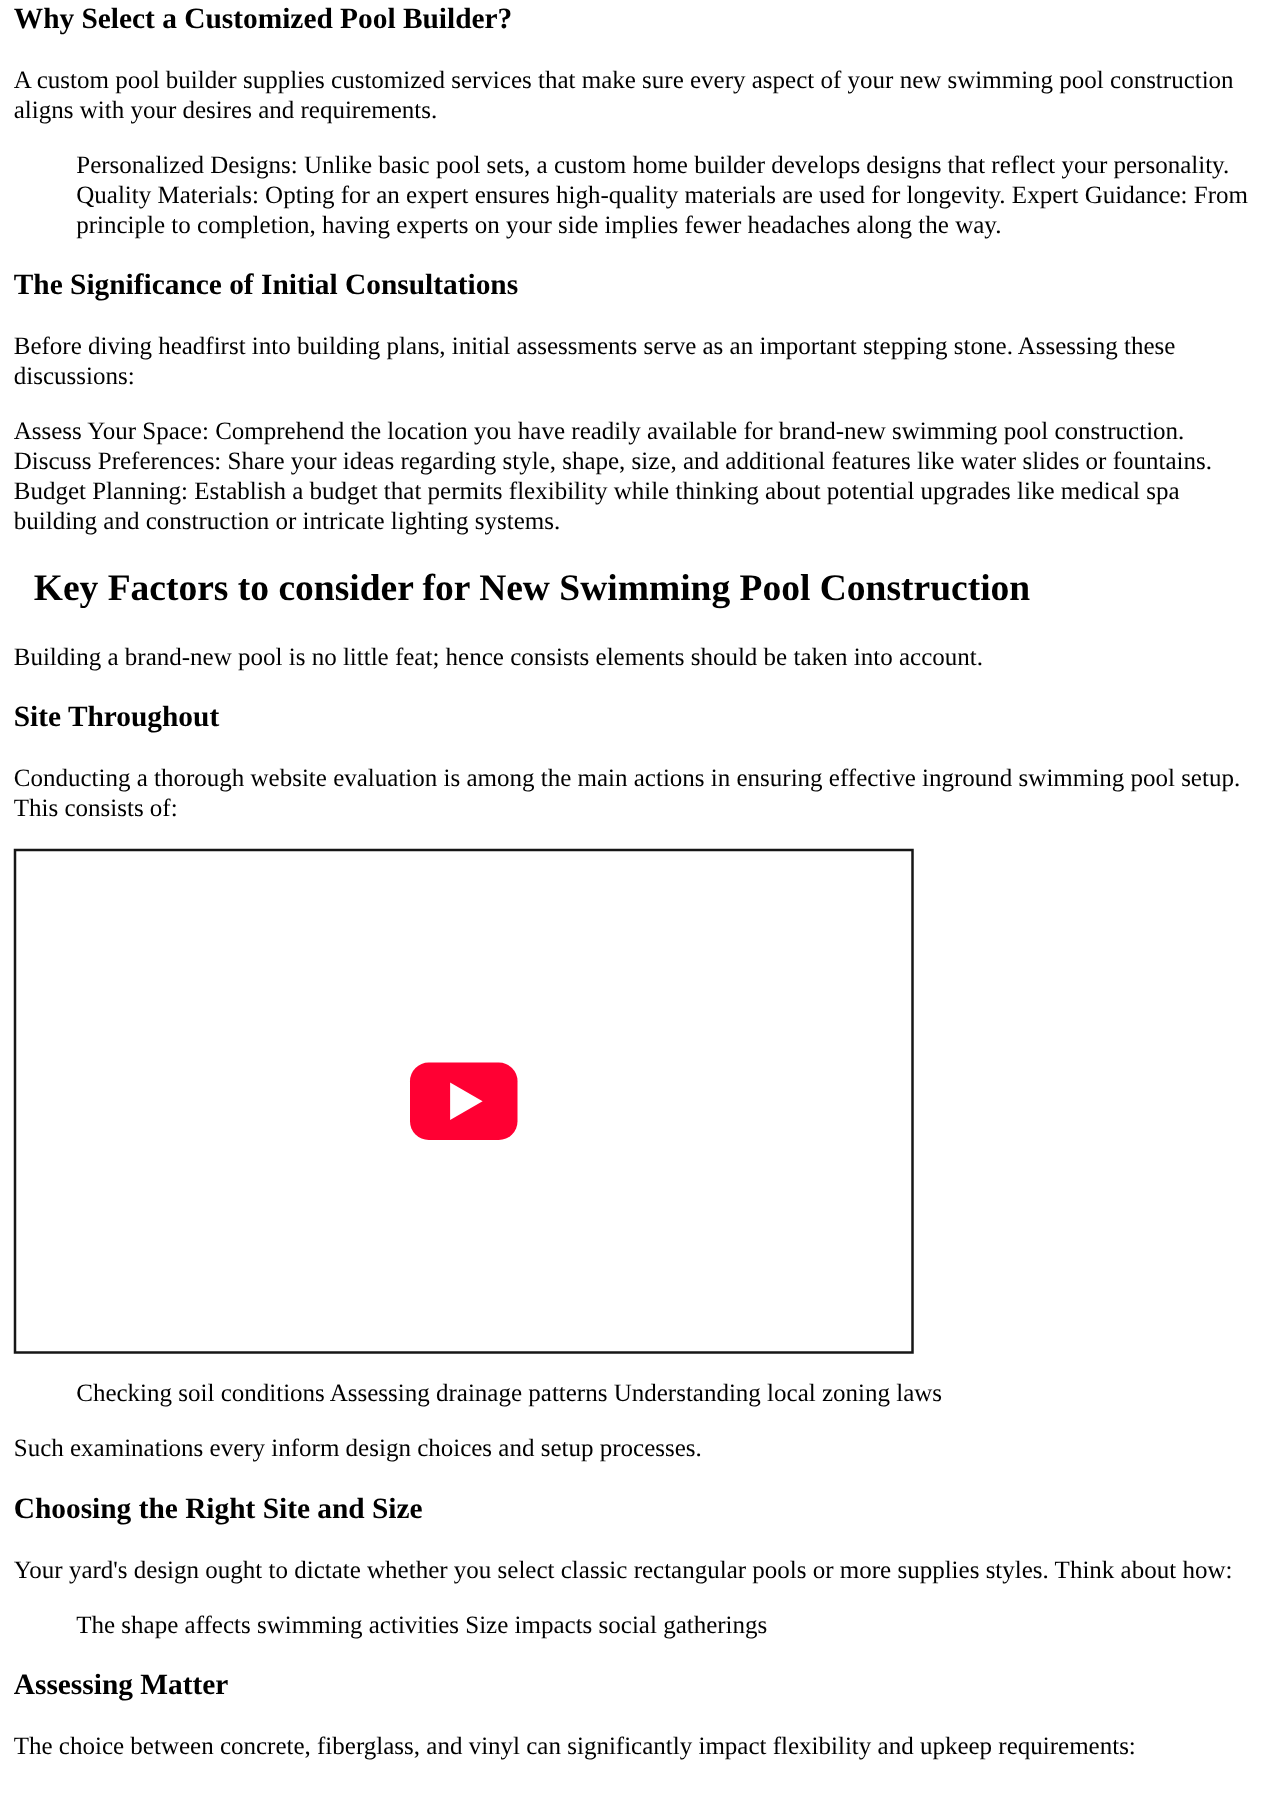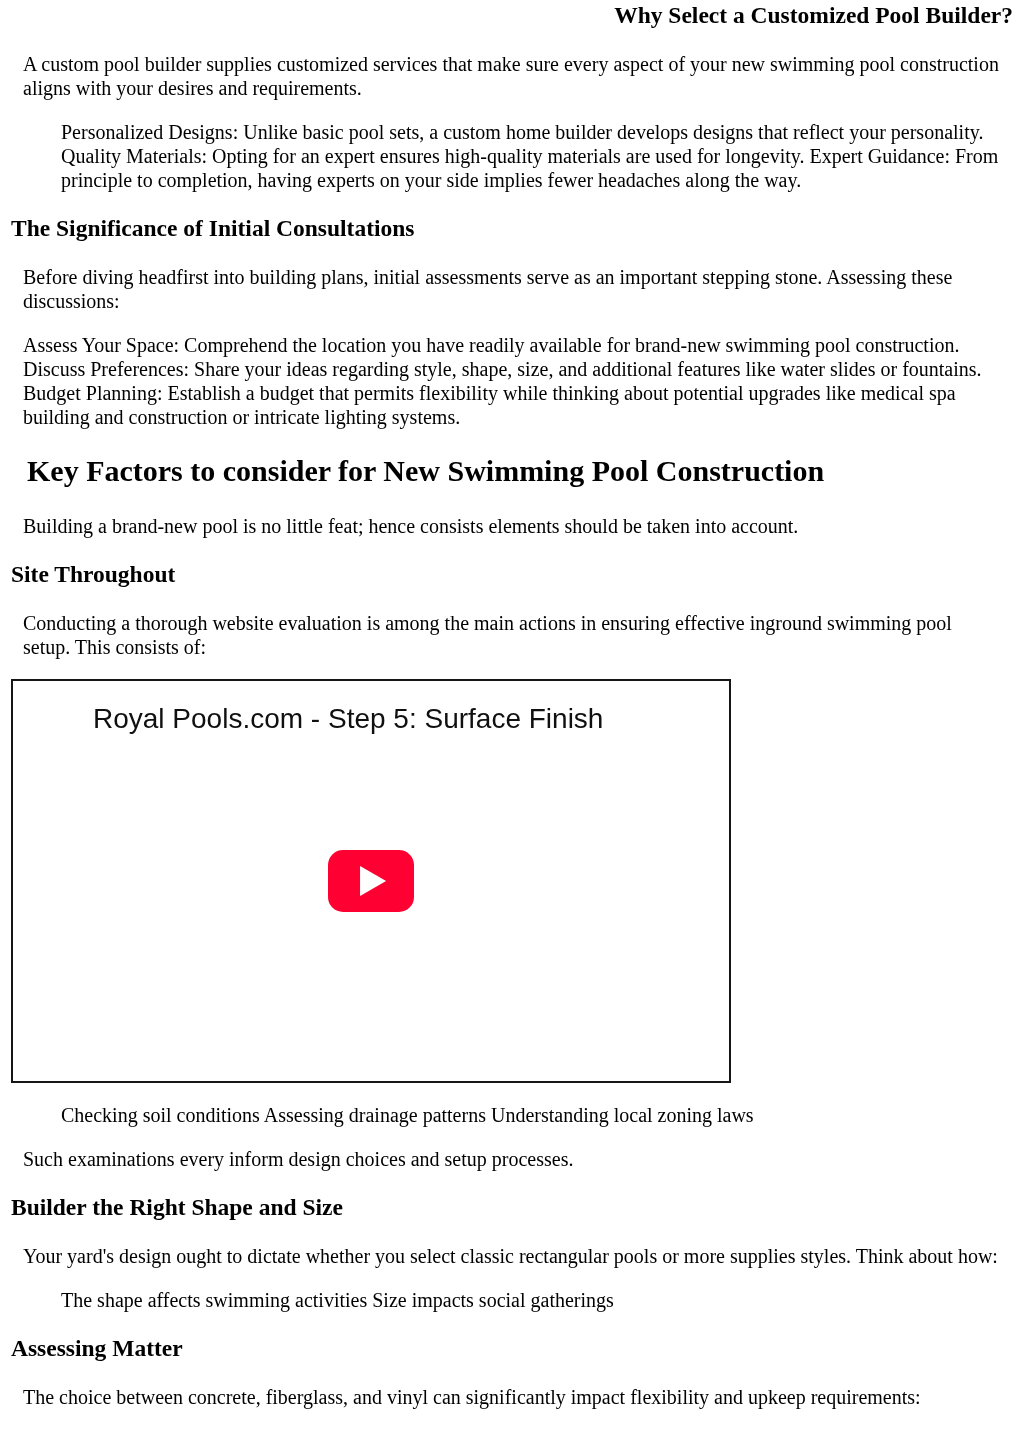--- a/index.html
+++ b/index.html
@@ -20,22 +20,22 @@
     line-height: 1.15;
     margin: 25px 16px;
     font-weight: bold;
   }
   h3 {
     font-size: 23.5px;
     line-height: 1.15;
     margin: 23px 0;
     font-weight: bold;
   }
-  h3.first { margin-top: 1px; text-align: right; }
-  p { margin: 20px 12px; }
+  h3.first { margin-top: 1px; }
+  p { margin: 20px 0; }
   blockquote {
     margin: 20px 0 20px 50px;
     padding: 0;
   }
   .video-embed {
     position: relative;
     width: 720px;
     height: 404px;
     margin: 20px 0;
     border: 2px solid #161616;
@@ -89,27 +89,26 @@
 <p>Before diving headfirst into building plans, initial assessments serve as an important stepping stone. Assessing these discussions:</p>
 <p>Assess Your Space: Comprehend the location you have readily available for brand-new swimming pool construction. Discuss Preferences: Share your ideas regarding style, shape, size, and additional features like water slides or fountains. Budget Planning: Establish a budget that permits flexibility while thinking about potential upgrades like medical spa building and construction or intricate lighting systems.</p>
 
 <h2>Key Factors to consider for New Swimming Pool Construction</h2>
 <p>Building a brand-new pool is no little feat; hence consists elements should be taken into account.</p>
 
 <h3>Site Throughout</h3>
 <p>Conducting a thorough website evaluation is among the main actions in ensuring effective inground swimming pool setup. This consists of:</p>
 
 <div class="video-embed">
-  <a class="video-title">Royal Pools.com - Step 5: Surface Finish</a>
   <button class="play-button">
     <span class="play-triangle"></span>
   </button>
 </div>
 
 <blockquote>Checking soil conditions Assessing drainage patterns Understanding local zoning laws</blockquote>
 <p>Such examinations every inform design choices and setup processes.</p>
 
-<h3>Builder the Right Shape and Size</h3>
+<h3>Choosing the Right Site and Size</h3>
 <p>Your yard's design ought to dictate whether you select classic rectangular pools or more supplies styles. Think about how:</p>
 <blockquote>The shape affects swimming activities Size impacts social gatherings</blockquote>
 
 <h3>Assessing Matter</h3>
 <p>The choice between concrete, fiberglass, and vinyl can significantly impact flexibility and upkeep requirements:</p>
 
 </body></html>

